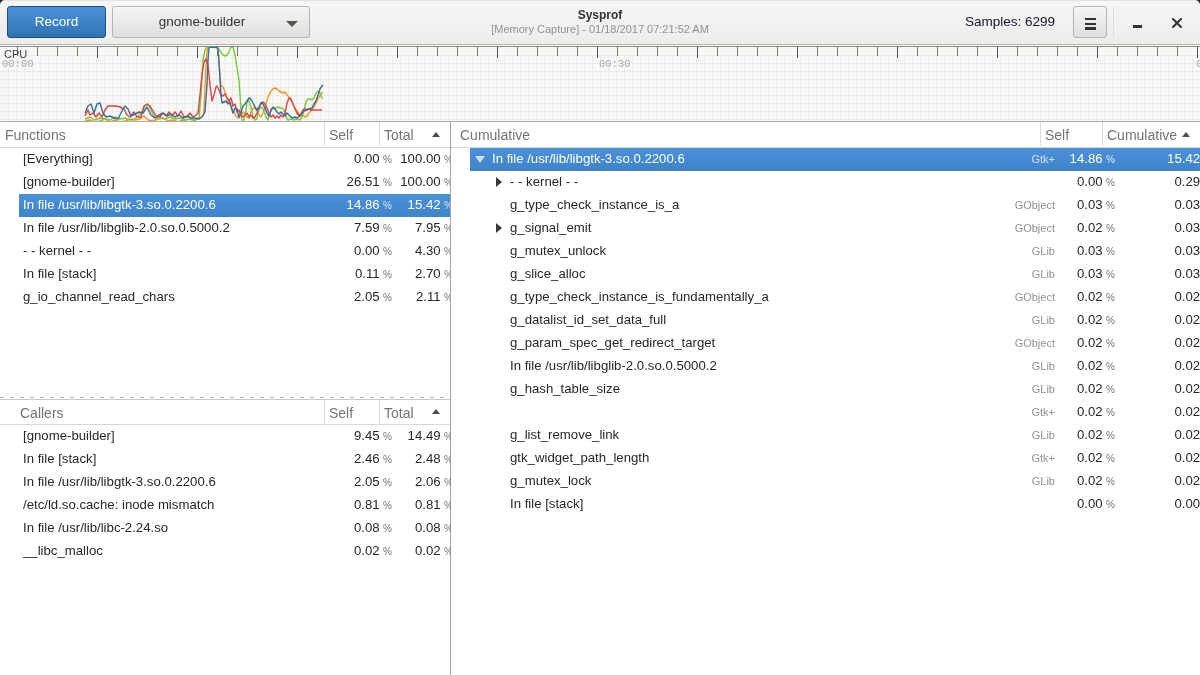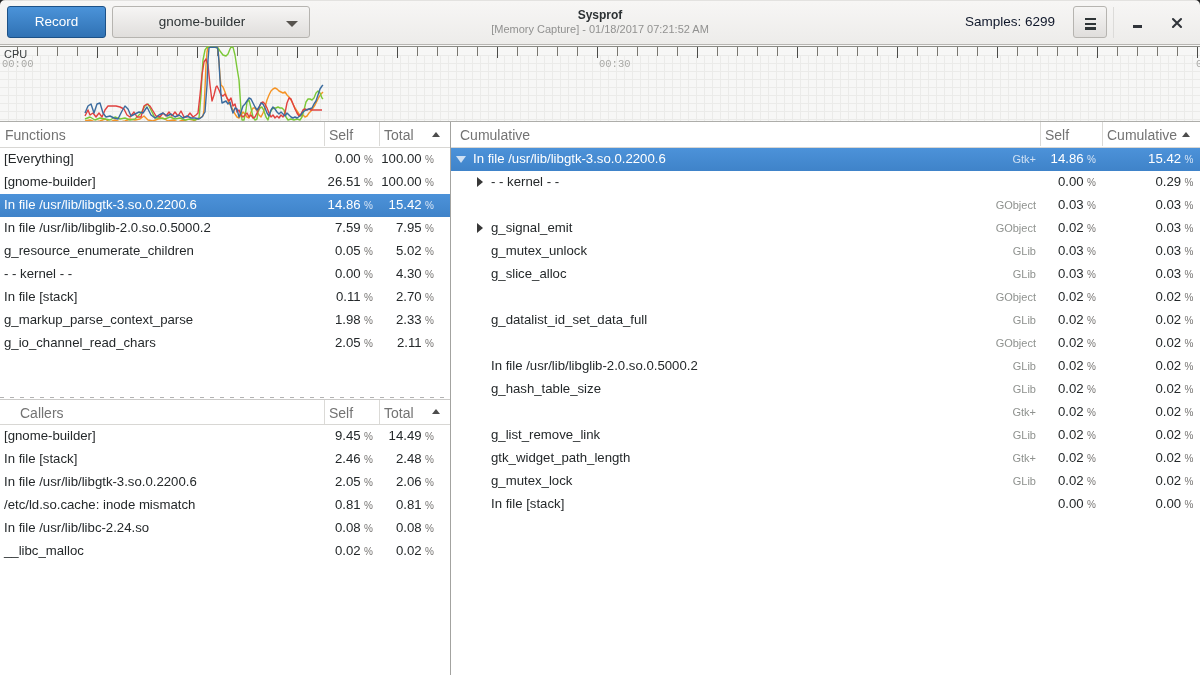--- a/index.html
+++ b/index.html
@@ -50,21 +50,21 @@
 .callers .hc { line-height:22px; }
 .callers .sortarr { top:9px; }
 .thead .hc { position:absolute; top:0; height:25px; line-height:26px; font-size:14px;
   color:#737373; padding-left:5px; }
 .thead .vsep { position:absolute; top:0; width:1px; height:24px; background:#dbdad7; }
 .sortarr { position:absolute; width:0; height:0;
   border-left:4.5px solid transparent; border-right:4.5px solid transparent;
   border-bottom:5.5px solid #4c4c4c; top:10px; }
 
 .row { position:relative; height:23px; line-height:22px; font-size:13.2px; color:#24282a;
-  white-space:nowrap; }
+  white-space:nowrap;margin-left:19px; }
 .row.sel { background:linear-gradient(#4c92d9,#3f83c9); color:#fff; }
 .name { position:absolute; left:4px; top:0; }
 .vals { position:absolute; top:0; text-align:right; padding-right:6px; }
 .pct { font-size:10px; color:#767472; padding-left:3.5px; }
 .sel .pct { color:#d7e5f5; }
 .cat { position:absolute; top:0; text-align:right; font-size:11px; color:#8f928f; }
 .sel .cat { color:#cfe0f3; }
 
 
 .pane-l .vals.self { left:324px; width:55px; }
@@ -155,38 +155,28 @@
             <span class="name">In file /usr/lib/libgtk-3.so.0.2200.6</span>
             <span class="vals self">14.86<span class="pct">%</span></span>
             <span class="vals total">15.42<span class="pct">%</span></span>
           </div>
 <div class="row">
             <span class="name">In file /usr/lib/libglib-2.0.so.0.5000.2</span>
             <span class="vals self">7.59<span class="pct">%</span></span>
             <span class="vals total">7.95<span class="pct">%</span></span>
           </div>
 <div class="row">
-            <span class="name">g_resource_enumerate_children</span>
-            <span class="vals self">0.05<span class="pct">%</span></span>
-            <span class="vals total">5.02<span class="pct">%</span></span>
-          </div>
-<div class="row">
             <span class="name">- - kernel - -</span>
             <span class="vals self">0.00<span class="pct">%</span></span>
             <span class="vals total">4.30<span class="pct">%</span></span>
           </div>
 <div class="row">
             <span class="name">In file [stack]</span>
             <span class="vals self">0.11<span class="pct">%</span></span>
             <span class="vals total">2.70<span class="pct">%</span></span>
-          </div>
-<div class="row">
-            <span class="name">g_markup_parse_context_parse</span>
-            <span class="vals self">1.98<span class="pct">%</span></span>
-            <span class="vals total">2.33<span class="pct">%</span></span>
           </div>
 <div class="row">
             <span class="name">g_io_channel_read_chars</span>
             <span class="vals self">2.05<span class="pct">%</span></span>
             <span class="vals total">2.11<span class="pct">%</span></span>
           </div>
       </div>
       <div class="dash" style="top:275px"></div>
       <div style="position:absolute;left:0;top:277px;width:450px" class="callers">
 <div class="thead short">
@@ -245,20 +235,21 @@
           <span class="vals self">14.86<span class="pct">%</span></span>
           <span class="vals cum">15.42<span class="pct">%</span></span>
         </div>
 <div class="row">
           <span class="exp-r" style="left:26px"></span>
           <span class="name" style="left:40px">- - kernel - -</span>
           <span class="vals self">0.00<span class="pct">%</span></span>
           <span class="vals cum">0.29<span class="pct">%</span></span>
         </div>
 <div class="row">
+          <span class="name" style="left:40px">g_type_check_instance_is_a</span>
           <span class="cat">GObject</span>
           <span class="vals self">0.03<span class="pct">%</span></span>
           <span class="vals cum">0.03<span class="pct">%</span></span>
         </div>
 <div class="row">
           <span class="exp-r" style="left:26px"></span>
           <span class="name" style="left:40px">g_signal_emit</span>
           <span class="cat">GObject</span>
           <span class="vals self">0.02<span class="pct">%</span></span>
           <span class="vals cum">0.03<span class="pct">%</span></span>
@@ -269,31 +260,33 @@
           <span class="vals self">0.03<span class="pct">%</span></span>
           <span class="vals cum">0.03<span class="pct">%</span></span>
         </div>
 <div class="row">
           <span class="name" style="left:40px">g_slice_alloc</span>
           <span class="cat">GLib</span>
           <span class="vals self">0.03<span class="pct">%</span></span>
           <span class="vals cum">0.03<span class="pct">%</span></span>
         </div>
 <div class="row">
+          <span class="name" style="left:40px">g_type_check_instance_is_fundamentally_a</span>
           <span class="cat">GObject</span>
           <span class="vals self">0.02<span class="pct">%</span></span>
           <span class="vals cum">0.02<span class="pct">%</span></span>
         </div>
 <div class="row">
           <span class="name" style="left:40px">g_datalist_id_set_data_full</span>
           <span class="cat">GLib</span>
           <span class="vals self">0.02<span class="pct">%</span></span>
           <span class="vals cum">0.02<span class="pct">%</span></span>
         </div>
 <div class="row">
+          <span class="name" style="left:40px">g_param_spec_get_redirect_target</span>
           <span class="cat">GObject</span>
           <span class="vals self">0.02<span class="pct">%</span></span>
           <span class="vals cum">0.02<span class="pct">%</span></span>
         </div>
 <div class="row">
           <span class="name" style="left:40px">In file /usr/lib/libglib-2.0.so.0.5000.2</span>
           <span class="cat">GLib</span>
           <span class="vals self">0.02<span class="pct">%</span></span>
           <span class="vals cum">0.02<span class="pct">%</span></span>
         </div>

